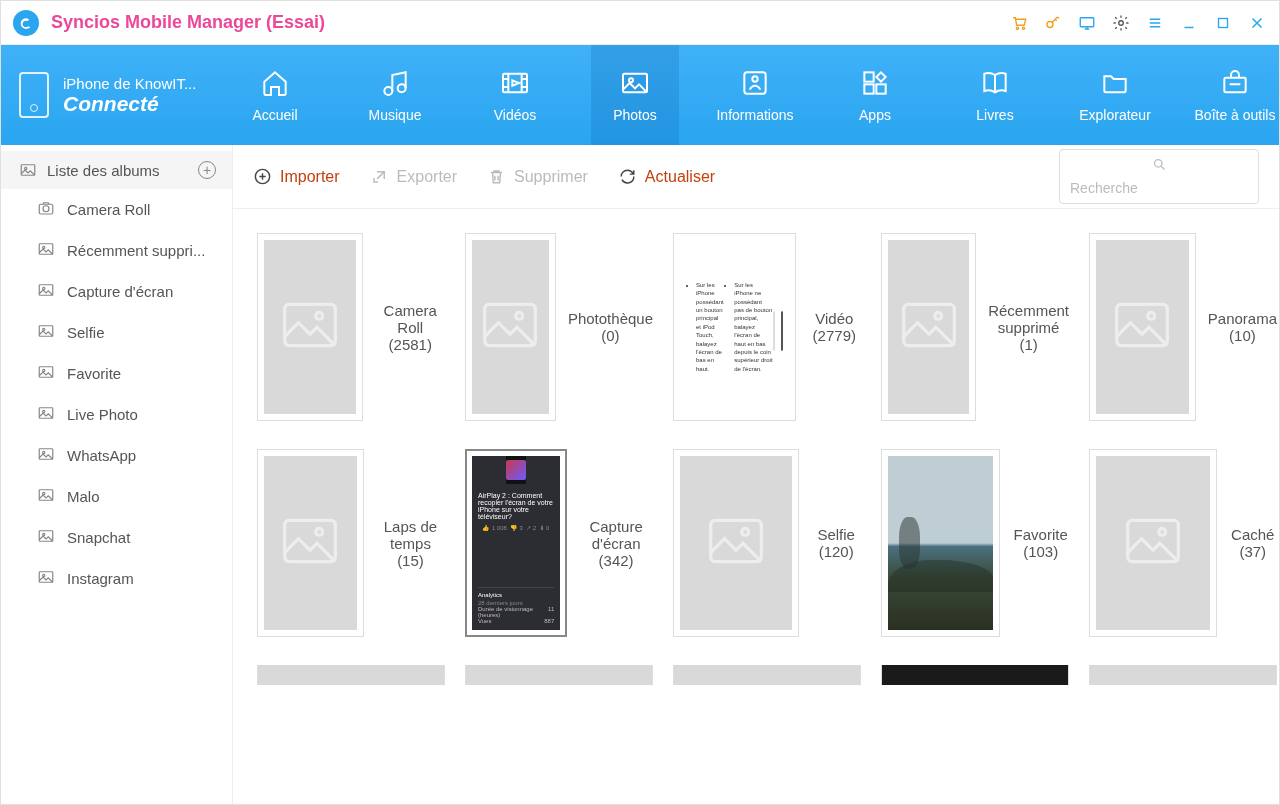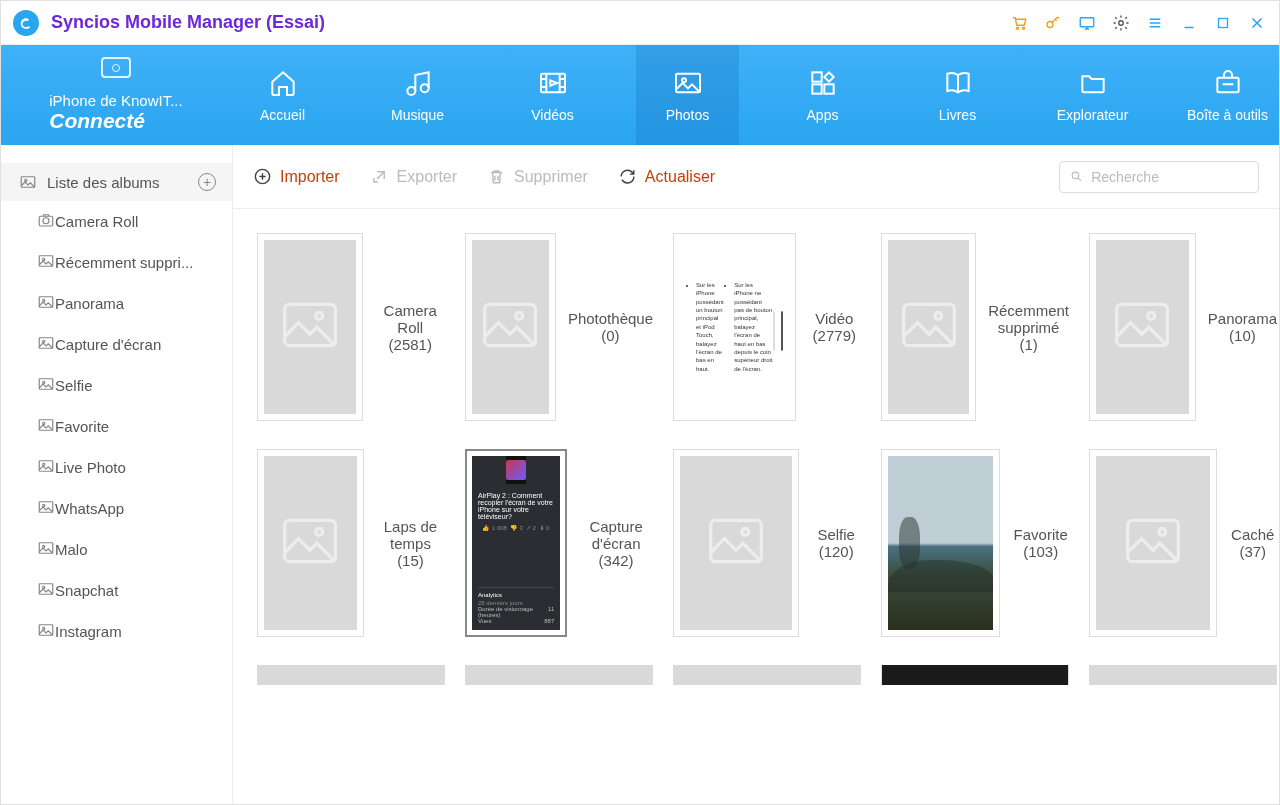--- a/index.html
+++ b/index.html
@@ -1,53 +1,53 @@
 <!DOCTYPE html>
 <html><head>
 <meta charset="utf-8">
 <style>
 * { margin: 0; padding: 0; box-sizing: border-box; font-family: -apple-system, BlinkMacSystemFont, "Segoe UI", Arial, sans-serif; }
 body { width: 1280px; height: 805px; overflow: hidden; background: #fff; border: 1px solid #e0e0e0; }
 
 .titlebar { height: 44px; display: flex; align-items: center; padding: 0 12px; background: #fff; border-bottom: 1px solid #eee; }
 .logo { width: 26px; height: 26px; border-radius: 50%; background: #2aa5f0; display: flex; align-items: center; justify-content: center; margin-right: 12px; }
 .logo svg { width: 14px; height: 14px; }
-.app-title { font-size: 18px; font-weight: 600; color: #6d28d9; }
+.app-title { font-size: 18px; font-weight: 600; color: #ec4899; }
 .title-icons { margin-left: auto; display: flex; gap: 14px; align-items: center; }
 .title-ic { width: 20px; height: 20px; display: flex; align-items: center; justify-content: center; cursor: pointer; }
 .title-ic svg { width: 18px; height: 18px; }
 
 .topnav { height: 100px; background: linear-gradient(#3fb1f8,#2aa5f0); display: flex; }
-.device-panel { width: 230px; display: flex; align-items: center; padding: 12px 18px; color: #fff; gap: 14px; flex-direction: column; }
+.device-panel { width: 230px; display: flex; align-items: center; padding: 0 18px; color: #fff; gap: 14px; }
 .phone-ic { width: 30px; height: 46px; border: 2px solid rgba(255,255,255,0.85); border-radius: 4px; position: relative; }
 .phone-ic::after { content: ""; position: absolute; bottom: 4px; left: 50%; transform: translateX(-50%); width: 6px; height: 6px; border: 1px solid rgba(255,255,255,0.85); border-radius: 50%; }
 .device-name { font-size: 15px; white-space: nowrap; overflow: hidden; text-overflow: ellipsis; max-width: 160px; }
 .device-status { font-size: 21px; font-weight: 600; font-style: italic; }
 
 .nav-tabs { flex: 1; display: flex; justify-content: space-around; align-items: stretch; gap: 32px; }
 .nav-tab { flex: 1; display: flex; flex-direction: column; align-items: center; justify-content: center; color: #fff; gap: 8px; cursor: pointer; font-size: 14px; }
 .nav-tab.active { background: rgba(0,80,160,0.18); }
 .nav-tab svg { width: 32px; height: 32px; }
 
 .main { display: flex; height: calc(100% - 144px); }
-.sidebar { width: 232px; border-right: 1px solid #eee; overflow-y: auto; padding-top: 18px; position: relative; }
+.sidebar { width: 232px; border-right: 1px solid #eee; overflow-y: auto; padding-top: 6px; position: relative; }
 .sidebar::-webkit-scrollbar{width:6px}
 .sidebar::-webkit-scrollbar-thumb{background:#ccc;border-radius:3px}
 .side-header { display: flex; align-items: center; gap: 10px; padding: 10px 18px; color: #555; font-size: 15px; background: #f5f5f5; position: relative; }
 .side-header .plus { position: absolute; right: 16px; width: 18px; height: 18px; border: 1px solid #888; border-radius: 50%; display: flex; align-items: center; justify-content: center; color: #888; font-size: 14px; }
-.side-item { display: flex; align-items: center; padding: 10px 16px 10px 36px; color: #555; font-size: 15px; cursor: pointer; white-space: nowrap; overflow: hidden; text-overflow: ellipsis; }
+.side-item { display: flex; align-items: center; gap: 12px; padding: 10px 16px 10px 36px; color: #555; font-size: 15px; cursor: pointer; white-space: nowrap; overflow: hidden; text-overflow: ellipsis; }
 .side-icon { width: 18px; height: 18px; flex-shrink: 0; }
 
 .content { flex: 1; display: flex; flex-direction: column; overflow: hidden; }
 .toolbar { height: 64px; display: flex; align-items: center; padding: 0 20px; gap: 30px; border-bottom: 1px solid #eee; }
 .tb-btn { display: flex; align-items: center; gap: 8px; color: #c2410c; font-size: 16px; cursor: pointer; }
 .tb-btn.disabled { color: #bbb; cursor: default; }
 .tb-btn svg { width: 19px; height: 19px; }
 .spacer { flex: 1; }
-.search { display: flex; align-items: center; gap: 8px; border: 1px solid #ddd; border-radius: 4px; padding: 7px 10px; width: 200px; color: #bbb; }
+.search { display: flex; align-items: center; gap: 8px; border: 1px solid #ddd; border-radius: 4px; padding: 7px 10px; width: 200px; color: #bbb; flex-direction: column; }
 .search input { border: none; outline: none; font-size: 14px; width: 100%; color: #666; }
 .search input::placeholder{color:#bbb}
 
 .grid { flex: 1; overflow-y: auto; padding: 24px; }
 .grid-row { display: flex; gap: 20px; margin-bottom: 28px; }
 .album { width: 188px; display: flex; flex-direction: row; align-items: center; gap: 12px; }
 .thumb { width: 188px; height: 188px; border: 1px solid #ddd; padding: 6px; display: flex; align-items: center; justify-content: center; cursor: pointer; }
 .thumb.selected { border: 2px solid #888; padding: 5px; }
 .thumb-inner { width: 100%; height: 100%; background: #d9d9d9; display: flex; align-items: center; justify-content: center; position: relative; overflow: hidden; }
 .album-label { font-size: 15px; color: #555; text-align: center; }
@@ -169,20 +169,28 @@
     <div class="nav-tab active">
         <svg viewBox="0 0 24 24" fill="none" stroke="#fff" stroke-width="1.5">
           <rect x="3" y="5" width="18" height="14" rx="1"></rect>
           <circle cx="9" cy="10" r="1.5"></circle>
           <path d="M3 17l5-5 4 4 3-3 6 6"></path>
         </svg>
         <span>Photos</span>
       </div>
     <div class="nav-tab">
         <svg viewBox="0 0 24 24" fill="none" stroke="#fff" stroke-width="1.5">
+          <rect x="4" y="4" width="16" height="16" rx="2"></rect>
+          <circle cx="12" cy="9" r="2"></circle>
+          <path d="M8 17c1-2 3-3 4-3s3 1 4 3"></path>
+        </svg>
+        <span>Informations</span>
+      </div>
+    <div class="nav-tab">
+        <svg viewBox="0 0 24 24" fill="none" stroke="#fff" stroke-width="1.5">
           <rect x="4" y="4" width="7" height="7"></rect>
           <rect x="4" y="13" width="7" height="7"></rect>
           <rect x="13" y="13" width="7" height="7"></rect>
           <path d="M16.5 4l3.5 3.5-3.5 3.5L13 7.5z"></path>
         </svg>
         <span>Apps</span>
       </div>
     <div class="nav-tab">
         <svg viewBox="0 0 24 24" fill="none" stroke="#fff" stroke-width="1.5">
           <path d="M4 5c3-1 5-1 8 1 3-2 5-2 8-1v13c-3-1-5-1-8 1-3-2-5-2-8-1V5zM12 6v13"></path>
@@ -225,28 +233,20 @@
             </svg></span>
           <span>Camera Roll</span>
         </div>
         <div class="side-item">
           <span><svg class="side-icon" viewBox="0 0 24 24" fill="none" stroke="#888" stroke-width="1.6">
               <rect x="3" y="5" width="18" height="14" rx="1"></rect>
               <circle cx="9" cy="10" r="1.5"></circle>
               <path d="M3 17l5-5 4 4 3-3 6 6"></path>
             </svg></span>
           <span>Récemment suppri...</span>
-        </div>
-        <div class="side-item">
-          <span><svg class="side-icon" viewBox="0 0 24 24" fill="none" stroke="#888" stroke-width="1.6">
-              <rect x="3" y="5" width="18" height="14" rx="1"></rect>
-              <circle cx="9" cy="10" r="1.5"></circle>
-              <path d="M3 17l5-5 4 4 3-3 6 6"></path>
-            </svg></span>
-          <span>Panorama</span>
         </div>
         <div class="side-item">
           <span><svg class="side-icon" viewBox="0 0 24 24" fill="none" stroke="#888" stroke-width="1.6">
               <rect x="3" y="5" width="18" height="14" rx="1"></rect>
               <circle cx="9" cy="10" r="1.5"></circle>
               <path d="M3 17l5-5 4 4 3-3 6 6"></path>
             </svg></span>
           <span>Capture d'écran</span>
         </div>
         <div class="side-item">

